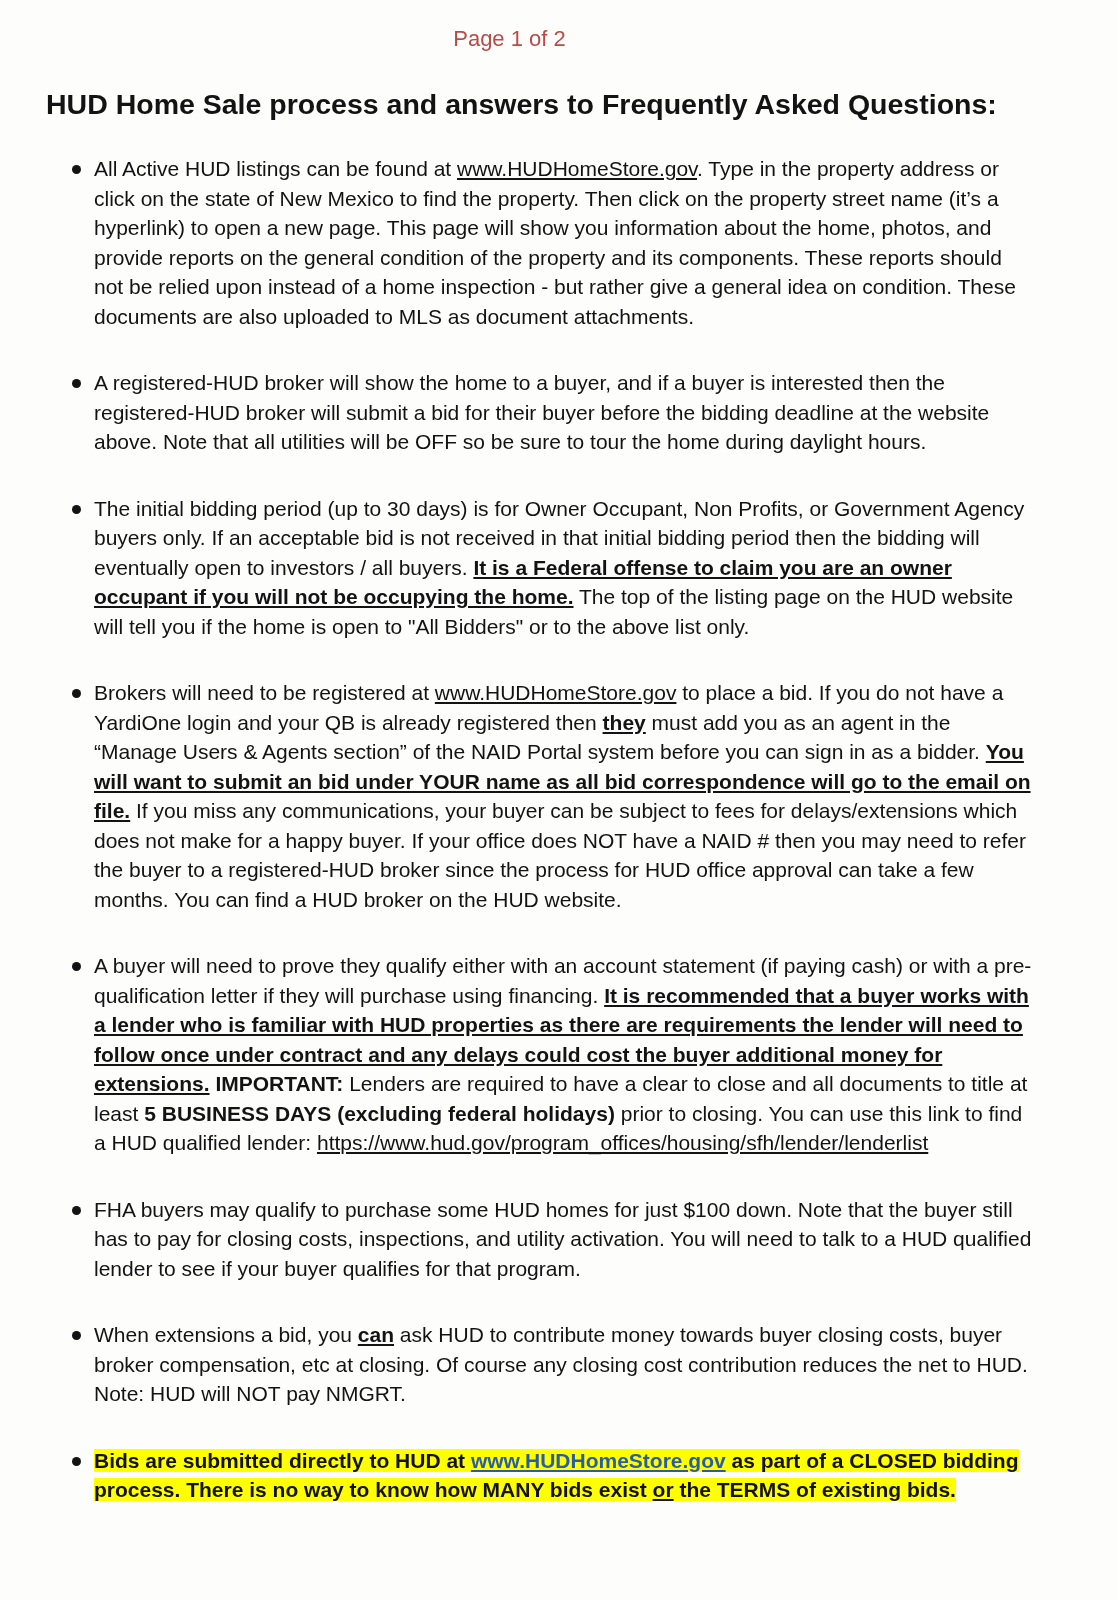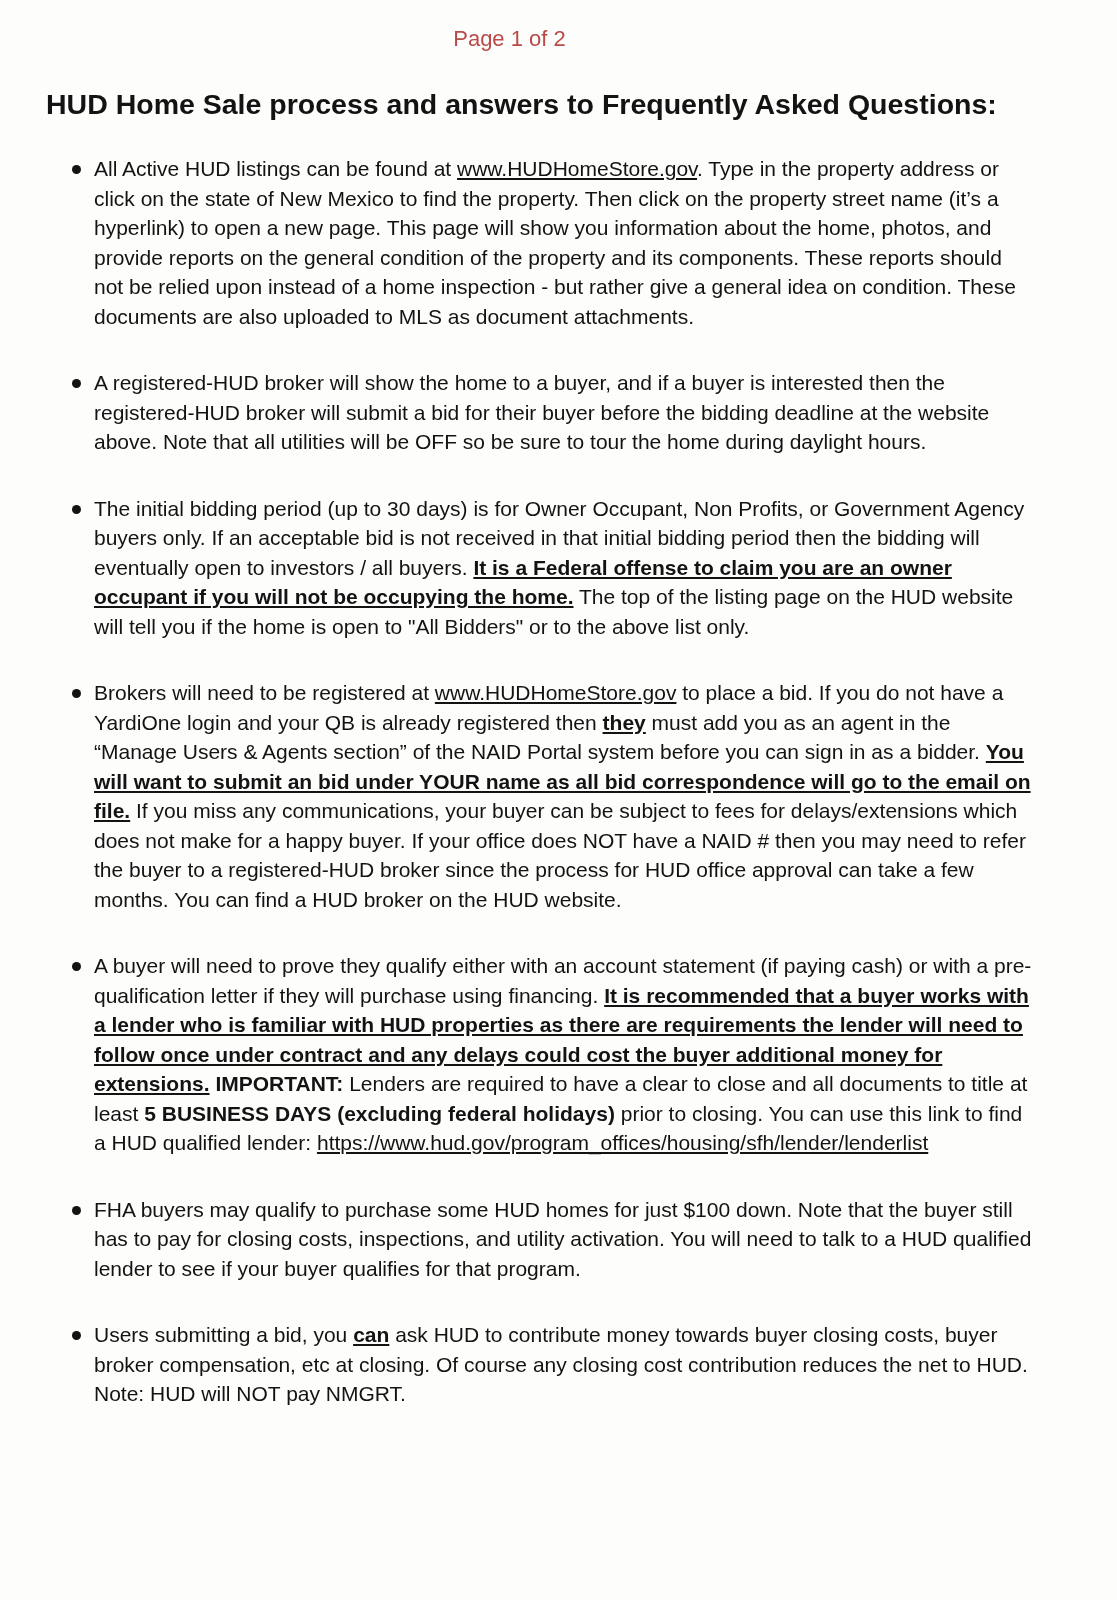--- a/index.html
+++ b/index.html
@@ -68,15 +68,16 @@
 <div class="page">
   <div class="page-header">Page 1 of 2</div>
   <h1 class="doc-title">HUD Home Sale process and answers to Frequently Asked Questions:</h1>
   <ul class="faq-list">
       <li><span class="">All Active HUD listings can be found at </span><a class="seg-link underline">www.HUDHomeStore.gov</a><span class="">. Type in the property address or click on the state of New Mexico to find the property. Then click on the property street name (it’s a hyperlink) to open a new page. This page will show you information about the home, photos, and provide reports on the general condition of the property and its components. These reports should not be relied upon instead of a home inspection - but rather give a general idea on condition. These documents are also uploaded to MLS as document attachments.</span></li>
       <li><span class="">A registered-HUD broker will show the home to a buyer, and if a buyer is interested then the registered-HUD broker will submit a bid for their buyer before the bidding deadline at the website above. Note that all utilities will be OFF so be sure to tour the home during daylight hours.</span></li>
       <li><span class="">The initial bidding period (up to 30 days) is for Owner Occupant, Non Profits, or Government Agency buyers only. If an acceptable bid is not received in that initial bidding period then the bidding will eventually open to investors / all buyers. </span><span class="bold underline">It is a Federal offense to claim you are an owner occupant if you will not be occupying the home.</span><span class=""> The top of the listing page on the HUD website will tell you if the home is open to "All Bidders" or to the above list only.</span></li>
       <li><span class="">Brokers will need to be registered at </span><a class="seg-link underline">www.HUDHomeStore.gov</a><span class=""> to place a bid. If you do not have a YardiOne login and your QB is already registered then </span><span class="bold underline">they</span><span class=""> must add you as an agent in the “Manage Users &amp; Agents section” of the NAID Portal system before you can sign in as a bidder. </span><span class="bold underline">You will want to submit an bid under YOUR name as all bid correspondence will go to the email on file.</span><span class=""> If you miss any communications, your buyer can be subject to fees for delays/extensions which does not make for a happy buyer. If your office does NOT have a NAID # then you may need to refer the buyer to a registered-HUD broker since the process for HUD office approval can take a few months. You can find a HUD broker on the HUD website.</span></li>
       <li><span class="">A buyer will need to prove they qualify either with an account statement (if paying cash) or with a pre-qualification letter if they will purchase using financing. </span><span class="bold underline">It is recommended that a buyer works with a lender who is familiar with HUD properties as there are requirements the lender will need to follow once under contract and any delays could cost the buyer additional money for extensions.</span><span class=""> </span><span class="bold">IMPORTANT:</span><span class=""> Lenders are required to have a clear to close and all documents to title at least </span><span class="bold">5 BUSINESS DAYS (excluding federal holidays)</span><span class=""> prior to closing. You can use this link to find a HUD qualified lender: </span><a class="seg-link underline">https://www.hud.gov/program_offices/housing/sfh/lender/lenderlist</a></li>
       <li><span class="">FHA buyers may qualify to purchase some HUD homes for just $100 down. Note that the buyer still has to pay for closing costs, inspections, and utility activation. You will need to talk to a HUD qualified lender to see if your buyer qualifies for that program.</span></li>
-      <li><span class="">Users submitting a bid, you </span><span class="bold italic underline">can</span><span class=""> ask HUD to contribute money towards buyer closing costs, buyer broker compensation, etc at closing. Of course any closing cost contribution reduces the net to HUD. Note: HUD will NOT pay NMGRT.</span></li>
+      <li><span class="">When extensions a bid, you </span><span class="bold italic underline">can</span><span class=""> ask HUD to contribute money towards buyer closing costs, buyer broker compensation, etc at closing. Of course any closing cost contribution reduces the net to HUD. Note: HUD will NOT pay NMGRT.</span></li>
+      <li><span class="bold highlight">Bids are submitted directly to HUD at </span><a class="seg-link bold highlight underline link-blue">www.HUDHomeStore.gov</a><span class="bold highlight"> as part of a CLOSED bidding process. There is no way to know how MANY bids exist </span><span class="bold highlight underline">or</span><span class="bold highlight"> the TERMS of existing bids.</span></li>
     </ul>
 </div>
 
 </body></html>

